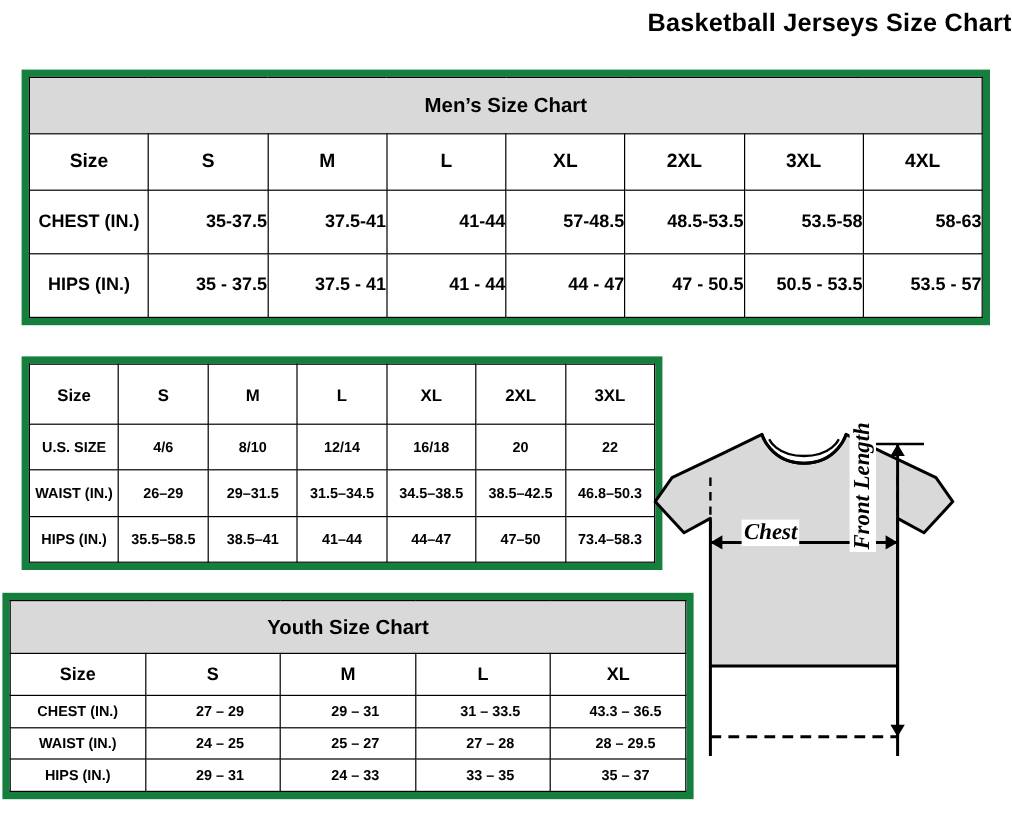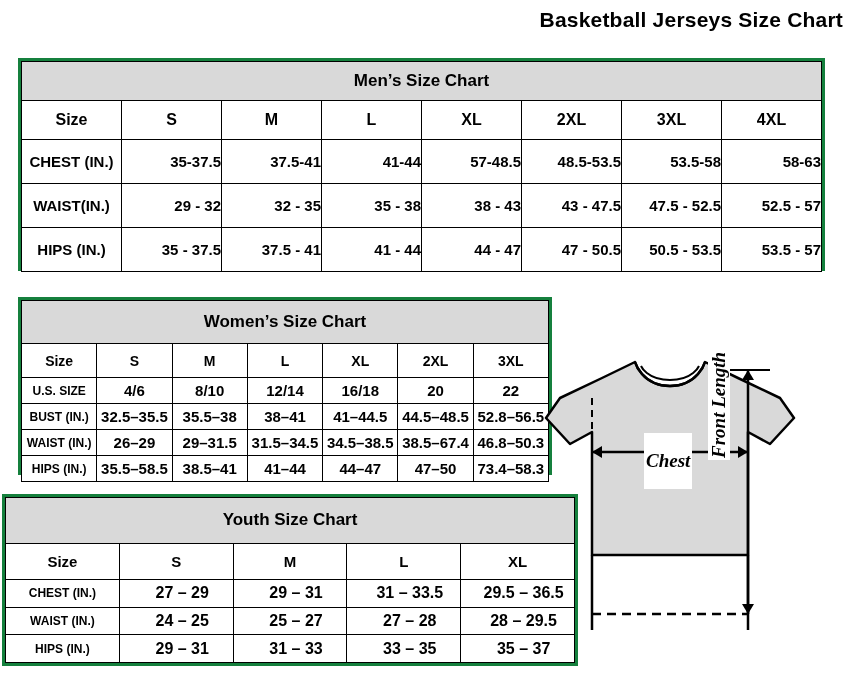--- a/index.html
+++ b/index.html
@@ -18,21 +18,21 @@
   #page-title {
     text-align: right;
     font-size: 21px;
     font-weight: bold;
     letter-spacing: 0.2px;
     margin: 8px 0 0 0;
     padding: 0;
   }
   .chart-block {
     position: absolute;
-    border: 3px solid #15803d;
+    border: 6px solid #15803d;
     box-sizing: border-box;
     background: #fff;
   }
   table.sizetable {
     border-collapse: collapse;
     width: 100%;
     height: 100%;
     table-layout: fixed;
   }
   table.sizetable td, table.sizetable th {
@@ -74,34 +74,34 @@
   
   #womens-chart {
     left: 18px;
     top: 297px;
     width: 534px;
     height: 178px;
   }
   #womens-chart .caption-cell { height: 42px; font-size: 17px; }
   #womens-chart .hdr-cell { height: 33px; font-size: 14px; }
   #womens-chart .rowlabel { font-size: 12px; }
-  #womens-chart .val { font-size: 15px; text-align: center; }
+  #womens-chart .val { font-size: 12px; text-align: center; }
   #womens-chart tr.datarow td { height: 25px; }
 
   
   #youth-chart {
     left: 2px;
     top: 494px;
     width: 576px;
     height: 172px;
   }
   #youth-chart .caption-cell { height: 42px; font-size: 17px; }
   #youth-chart .hdr-cell { height: 33px; font-size: 15px; }
   #youth-chart .rowlabel { font-size: 12px; }
-  #youth-chart .val { font-size: 16px; padding-left: 12px; }
+  #youth-chart .val { font-size: 12px; padding-left: 12px; }
   #youth-chart tr.datarow td { height: 25px; }
 
   
   #jersey-diagram {
     position: absolute;
     left: 540px;
     top: 340px;
     width: 295px;
     height: 320px;
   }
@@ -112,22 +112,21 @@
     font-weight: bold;
     font-style: italic;
     font-size: 19px;
     color: #000;
     white-space: nowrap;
   }
   #chest-label {
     left: 78px;
     top: 93px;
     background: #ffffff;
-    padding: 17px 2px;
-    margin-left: 26px;
+    padding: 0 2px;
   }
   #front-length-label {
     left: 168px;
     top: 120px;
     transform: rotate(-90deg);
     transform-origin: left top;
     background: #ffffff;
     padding: 0 2px;
   }
 </style>
@@ -156,83 +155,61 @@
       <td class="rowlabel">CHEST (IN.)</td>
       <td class="val">35-37.5</td>
       <td class="val">37.5-41</td>
       <td class="val">41-44</td>
       <td class="val">57-48.5</td>
       <td class="val">48.5-53.5</td>
       <td class="val">53.5-58</td>
       <td class="val">58-63</td>
     </tr>
     <tr class="datarow">
-      <td class="rowlabel">WAIST(IN.)</td>
-      <td class="val">29 - 32</td>
-      <td class="val">32 - 35</td>
-      <td class="val">35 - 38</td>
-      <td class="val">38 - 43</td>
-      <td class="val">43 - 47.5</td>
-      <td class="val">47.5 - 52.5</td>
-      <td class="val">52.5 - 57</td>
-    </tr>
-    <tr class="datarow">
       <td class="rowlabel">HIPS (IN.)</td>
       <td class="val">35 - 37.5</td>
       <td class="val">37.5 - 41</td>
       <td class="val">41 - 44</td>
       <td class="val">44 - 47</td>
       <td class="val">47 - 50.5</td>
       <td class="val">50.5 - 53.5</td>
       <td class="val">53.5 - 57</td>
     </tr>
   </tbody>
     </table>
 </div>
 
 <div class="chart-block" id="womens-chart">
   <table class="sizetable">
     <tbody>
-        <tr>
-      <td class="caption-cell" colspan="7">Women’s Size Chart</td>
-    </tr>
     <tr>
       <td class="hdr-cell">Size</td>
       <td class="hdr-cell">S</td>
       <td class="hdr-cell">M</td>
       <td class="hdr-cell">L</td>
       <td class="hdr-cell">XL</td>
       <td class="hdr-cell">2XL</td>
       <td class="hdr-cell">3XL</td>
     </tr>
     <tr class="datarow">
       <td class="rowlabel">U.S. SIZE</td>
       <td class="val">4/6</td>
       <td class="val">8/10</td>
       <td class="val">12/14</td>
       <td class="val">16/18</td>
       <td class="val">20</td>
       <td class="val">22</td>
     </tr>
     <tr class="datarow">
-      <td class="rowlabel">BUST  (IN.)</td>
-      <td class="val">32.5–35.5</td>
-      <td class="val">35.5–38</td>
-      <td class="val">38–41</td>
-      <td class="val">41–44.5</td>
-      <td class="val">44.5–48.5</td>
-      <td class="val">52.8–56.5</td>
-    </tr>
-    <tr class="datarow">
       <td class="rowlabel">WAIST  (IN.)</td>
       <td class="val">26–29</td>
       <td class="val">29–31.5</td>
       <td class="val">31.5–34.5</td>
       <td class="val">34.5–38.5</td>
-      <td class="val">38.5–67.4</td>
+      <td class="val">38.5–42.5</td>
       <td class="val">46.8–50.3</td>
     </tr>
     <tr class="datarow">
       <td class="rowlabel">HIPS  (IN.)</td>
       <td class="val">35.5–58.5</td>
       <td class="val">38.5–41</td>
       <td class="val">41–44</td>
       <td class="val">44–47</td>
       <td class="val">47–50</td>
       <td class="val">73.4–58.3</td>
@@ -252,33 +229,33 @@
       <td class="hdr-cell">S</td>
       <td class="hdr-cell">M</td>
       <td class="hdr-cell">L</td>
       <td class="hdr-cell">XL</td>
     </tr>
     <tr class="datarow">
       <td class="rowlabel">CHEST (IN.)</td>
       <td class="val">27 – 29</td>
       <td class="val">29 – 31</td>
       <td class="val">31 – 33.5</td>
-      <td class="val">29.5 – 36.5</td>
+      <td class="val">43.3 – 36.5</td>
     </tr>
     <tr class="datarow">
       <td class="rowlabel">WAIST (IN.)</td>
       <td class="val">24 – 25</td>
       <td class="val">25 – 27</td>
       <td class="val">27 – 28</td>
       <td class="val">28 – 29.5</td>
     </tr>
     <tr class="datarow">
       <td class="rowlabel">HIPS (IN.)</td>
       <td class="val">29 – 31</td>
-      <td class="val">31 – 33</td>
+      <td class="val">24 – 33</td>
       <td class="val">33 – 35</td>
       <td class="val">35 – 37</td>
     </tr>
   </tbody>
     </table>
 </div>
 
 <div id="jersey-diagram">
   <svg width="295" height="320" viewBox="0 0 295 320">
 

